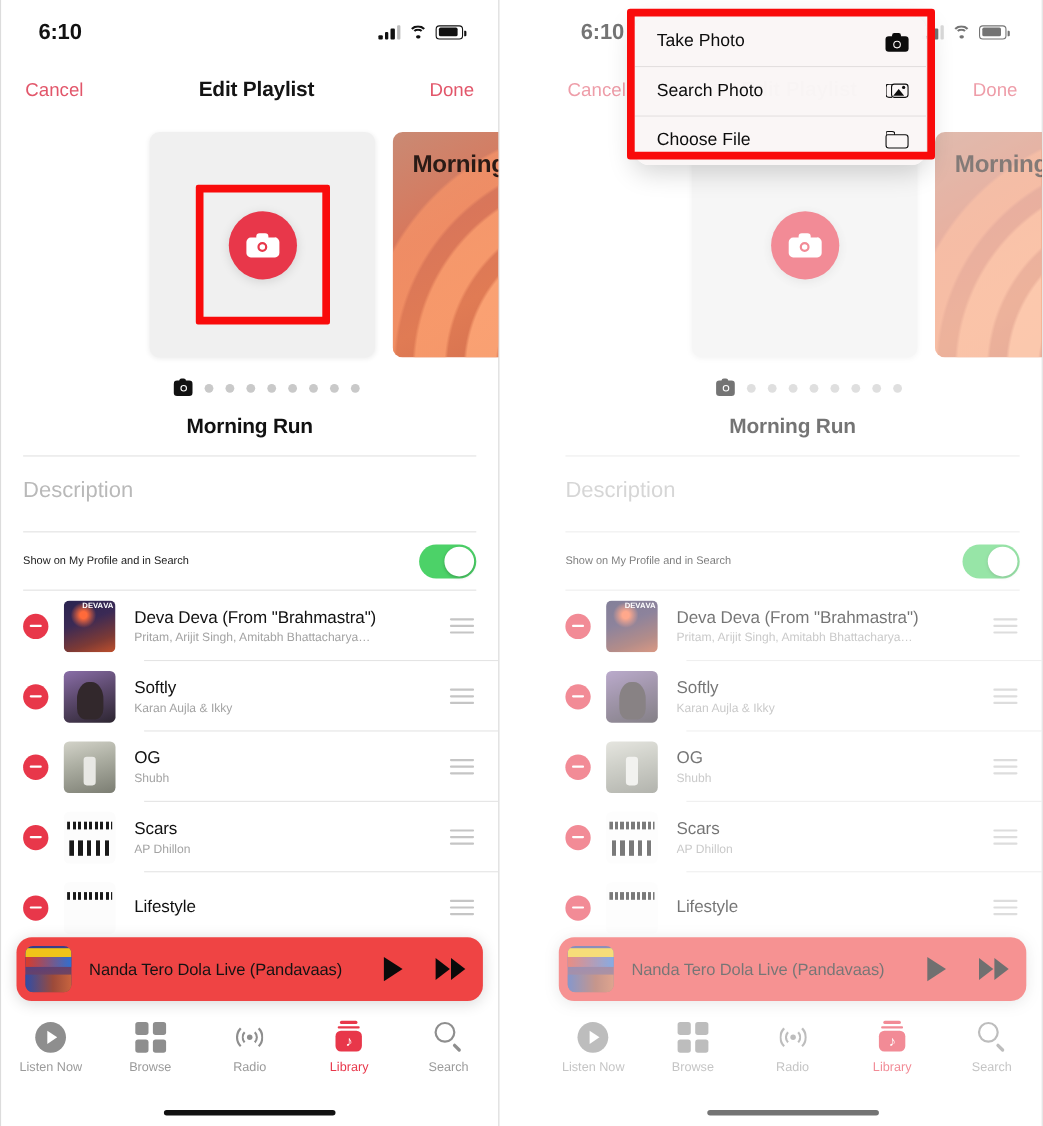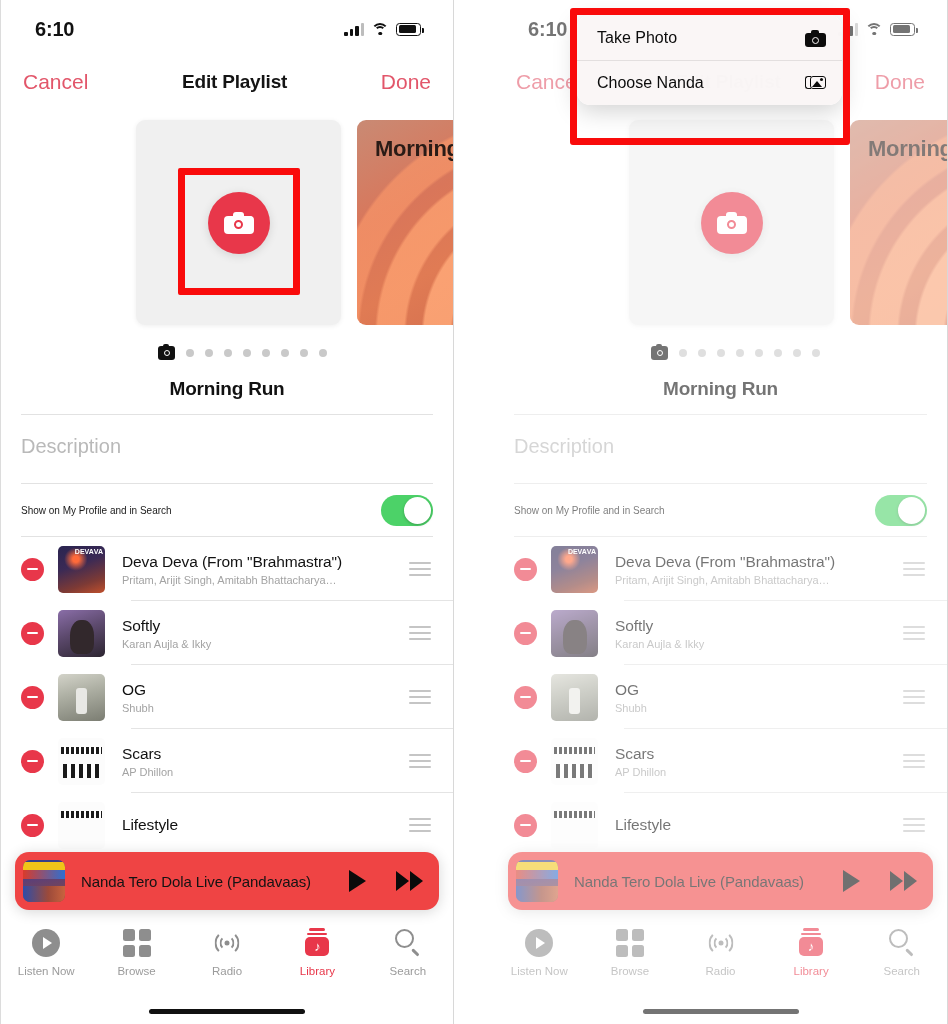--- a/index.html
+++ b/index.html
@@ -48,21 +48,21 @@
              border-radius: 3.5px; padding: 1.6px; }
   .battery .fill { height: 100%; width: 86%; background:#111; border-radius: 1.5px; }
   .battery .cap { position:absolute; right:-4px; top:4px; width:2px; height:5px;
                   background:#111; border-radius:0 1px 1px 0; }
 
   
   .navbar {
     height: 48px; display:flex; align-items:center; justify-content:space-between;
     padding: 0 22px;
   }
-  .nav-btn { font-size: 21px; color: #e2566a; }
+  .nav-btn { font-size: 17px; color: #e2566a; }
   .nav-title { font-size: 19px; font-weight: 700; color: #141414; letter-spacing:-0.2px; }
 
   
   .artwork-row { position: relative; height: 212px; margin-top: 14px; padding-left: 135px; }
   .art-card {
     position: absolute; top: 0; width: 205px; height: 205px;
     border-radius: 9px; overflow: hidden;
   }
   .art-placeholder {
     left: 135px; background: #f0f0f0;
@@ -676,29 +676,36 @@
       <div class="ctx-menu">
         <div class="ctx-item">
           <span>Take Photo</span>
           <span class="ic ic-camera">
               <i class="b"></i>
               <i class="h"></i>
               <i class="l"></i>
             </span>
         </div>
         <div class="ctx-item">
-          <span>Choose Nanda</span>
+          <span>Search Photo</span>
           <span class="ic ic-photos">
             <i class="back"></i>
               <i class="front">
                 <i class="mtn"></i>
                 <i class="sun"></i>
               </i>
           </span>
         </div>
+        <div class="ctx-item">
+          <span>Choose File</span>
+          <span class="ic ic-folder">
+              <i class="tab"></i>
+              <i class="f"></i>
+            </span>
+        </div>
       </div>
 
       <div class="hl-menu"></div>
 
       <div class="miniplayer">
         <div class="mp-art">
           <div class="band"></div>
             <div class="band2"></div>
             <div class="band3"></div>
         </div>

